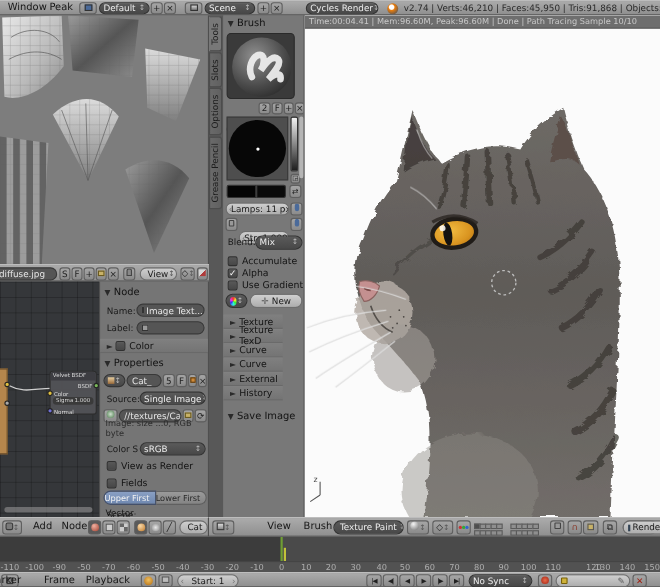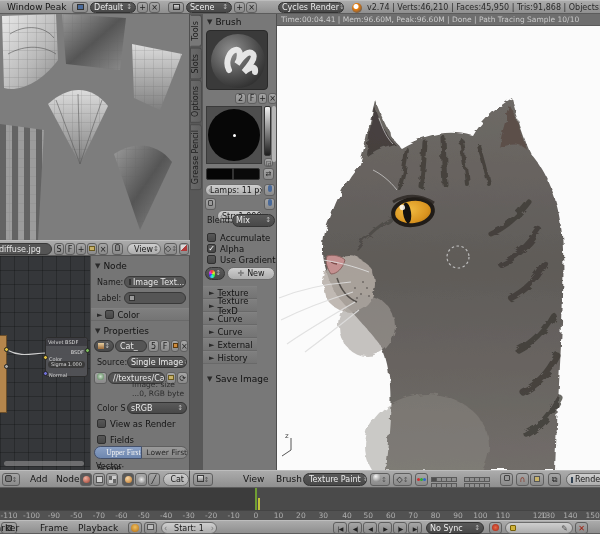--- a/index.html
+++ b/index.html
@@ -189,37 +189,37 @@
   <span class="abs btn-sm" style="left:89px;top:84px;width:8px;height:12px;line-height:11px;">×</span>
   <span class="abs" style="left:6px;top:102px;font-size:8px;">Source:</span>
   <div class="abs darkdrop" style="left:36px;top:100px;width:60px;height:12px;">
       <span>Single Image</span>
       <span class="stepper">↕</span>
     </div>
   <span class="abs btn-sm" style="left:3px;top:116px;width:13px;height:12px;"><span class="ico" style="width:7px;height:7px;border-radius:50%;background:radial-gradient(#cfe0cf,#4a7a4a);display:inline-block;"></span></span>
   <div class="abs darkfield" style="left:17px;top:116px;width:57px;height:12px;">//textures/Ca...</div>
   <span class="abs btn-sm" style="left:75px;top:116px;width:10px;height:12px;"><span class="ico" style="width:6px;height:5px;background:#c8b268;border:1px solid #6a5a20;display:inline-block;"></span></span>
   <span class="abs btn-sm" style="left:86px;top:116px;width:11px;height:12px;line-height:11px;">⟳</span>
-  <span class="abs" style="left:5px;top:124px;font-size:7.5px;color:#2d2d2d;margin-left:36px;">Image: size ...0, RGB byte</span>
+  <span class="abs" style="left:5px;top:124px;font-size:7.5px;color:#2d2d2d;">Image: size ...0, RGB byte</span>
   <span class="abs" style="left:6px;top:148px;font-size:8px;">Color S</span>
   <div class="abs darkdrop" style="left:36px;top:146px;width:60px;height:12px;">
       <span>sRGB</span>
       <span class="stepper">↕</span>
     </div>
   <div class="abs cbrow" style="left:6px;top:162px;">
       <span class="chk"></span>
       <span class="cblabel">View as Render</span>
     </div>
   <div class="abs cbrow" style="left:6px;top:178px;">
       <span class="chk"></span>
       <span class="cblabel">Fields</span>
     </div>
   <div class="abs" style="left:3px;top:190px;width:94px;height:13px;display:flex;">
-    <div style="flex:1;background:linear-gradient(#8aa0c4,#6f88b0);border:1px solid #44506a;border-radius:7px 0 0 7px;color:#f2f2f2;font-size:7.5px;text-align:right;line-height:12px;font-family:Liberation Serif, serif;">Upper First</div>
-    <div style="flex:1;background:linear-gradient(#9a9a9a,#848484);border:1px solid #5f5f5f;border-left:none;border-radius:0 7px 7px 0;color:#2a2a2a;font-size:7.5px;text-align:right;line-height:12px;">Lower First</div>
+    <div style="flex:1;background:linear-gradient(#8aa0c4,#6f88b0);border:1px solid #44506a;border-radius:7px 0 0 7px;color:#f2f2f2;font-size:7.5px;text-align:left;line-height:12px;">Upper First</div>
+    <div style="flex:1;background:linear-gradient(#9a9a9a,#848484);border:1px solid #5f5f5f;border-left:none;border-radius:0 7px 7px 0;color:#2a2a2a;font-size:7.5px;text-align:left;line-height:12px;">Lower First</div>
   </div>
 
   <span class="abs" style="left:5px;top:189px;"></span>
 
   <span class="abs" style="left:6px;top:208px;font-size:8px;">Scene:</span>
 
 </div>
 
 <span class="abs" style="left:96px;top:462px;font-size:8px;color:#1a1a1a;z-index:3;">Vector</span>
 

